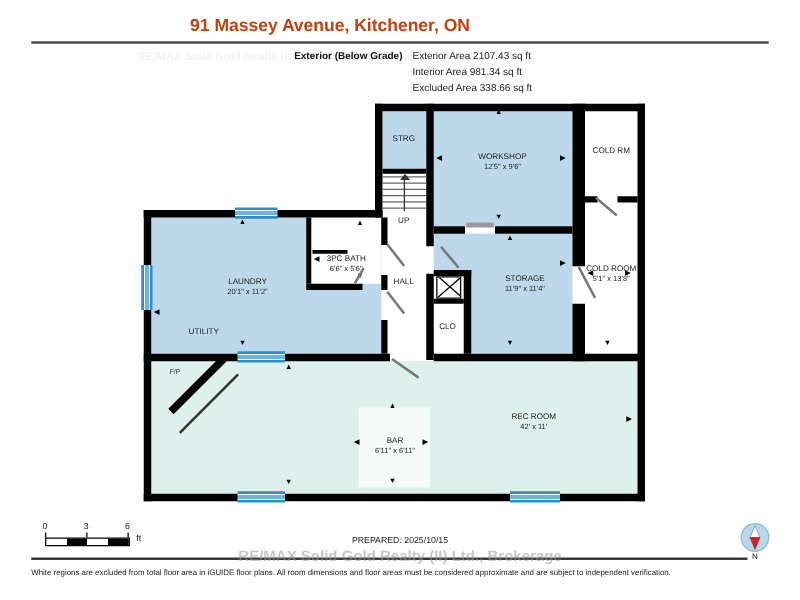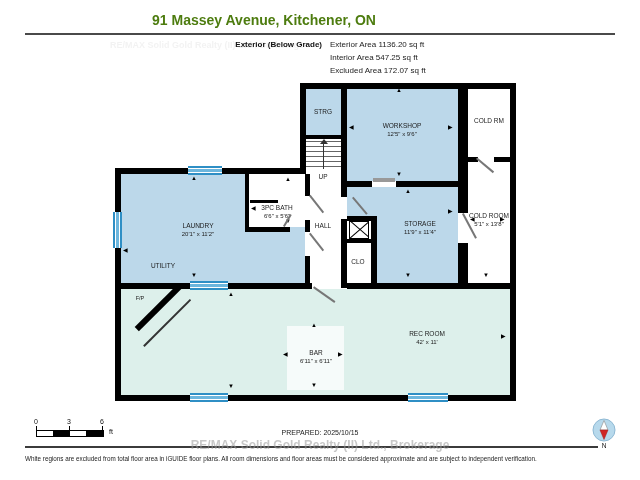--- a/index.html
+++ b/index.html
@@ -1,19 +1,19 @@
 <!DOCTYPE html>
 <html><head>
 <meta charset="utf-8">
 <style>
   html,body{margin:0;padding:0;}
   body{width:640px;height:480px;background:#ffffff;font-family:"Liberation Sans",sans-serif;position:relative;overflow:hidden;}
   .abs{position:absolute;}
   
-  .title{left:0;top:12px;width:528px;text-align:center;font-size:14px;font-weight:bold;color:#4d7c0f;}
+  .title{left:0;top:12px;width:528px;text-align:center;font-size:14px;font-weight:bold;color:#c2410c;}
   .rule{left:25px;top:33px;width:590px;height:2px;background:#4a4a4a;}
   .floorlbl{left:180px;top:40px;width:142px;text-align:right;font-size:8px;font-weight:bold;color:#111;}
   .arealine{left:330px;width:200px;font-size:8px;color:#222;}
   
   .room{position:absolute;background:#bcd8ea;}
   .wroom{position:absolute;background:#ffffff;}
   .rec{position:absolute;background:#ddf0eb;}
   .bar{position:absolute;background:rgba(255,255,255,0.72);}
   .wall{position:absolute;background:#000;}
   .rlabel{position:absolute;transform:translateX(-50%);text-align:center;font-size:6.5px;color:#1b1b1b;line-height:1.3;white-space:nowrap;}
@@ -37,23 +37,23 @@
   .disclaimer{position:absolute;left:25px;top:455px;width:600px;font-size:6.3px;color:#222;}
   .nlabel{position:absolute;left:604px;top:442px;transform:translateX(-50%);font-size:6.5px;color:#111;}
 </style>
 </head>
 <body>
 
 <div class="abs title">91 Massey Avenue, Kitchener, ON</div>
 <div class="abs rule"></div>
 <div class="abs wmark2">RE/MAX Solid Gold Realty (II) Ltd., Brokerage</div>
 <div class="abs floorlbl">Exterior (Below Grade)</div>
-<div class="abs arealine" style="top:40px;">Exterior Area 1136.20 sq ft</div>
-<div class="abs arealine" style="top:53px;">Interior Area 547.25 sq ft</div>
-<div class="abs arealine" style="top:66px;">Excluded Area 172.07 sq ft</div>
+<div class="abs arealine" style="top:40px;">Exterior Area 2107.43 sq ft</div>
+<div class="abs arealine" style="top:53px;">Interior Area 981.34 sq ft</div>
+<div class="abs arealine" style="top:66px;">Excluded Area 338.66 sq ft</div>
 
 <div class="abs" style="left:0;top:0;width:640px;height:480px;">
 
   <div class="room" style="left:306px;top:89px;width:35px;height:46px;"></div>
   <div class="wroom" style="left:306px;top:139px;width:35px;height:144px;"></div>
   <div class="room" style="left:347px;top:89px;width:111px;height:92px;"></div>
   <div class="wroom" style="left:468px;top:89px;width:42px;height:68px;"></div>
   <div class="wroom" style="left:468px;top:162px;width:42px;height:121px;"></div>
   <div class="room" style="left:121px;top:174px;width:184px;height:109px;"></div>
   <div class="wroom" style="left:249px;top:174px;width:56px;height:53px;"></div>

